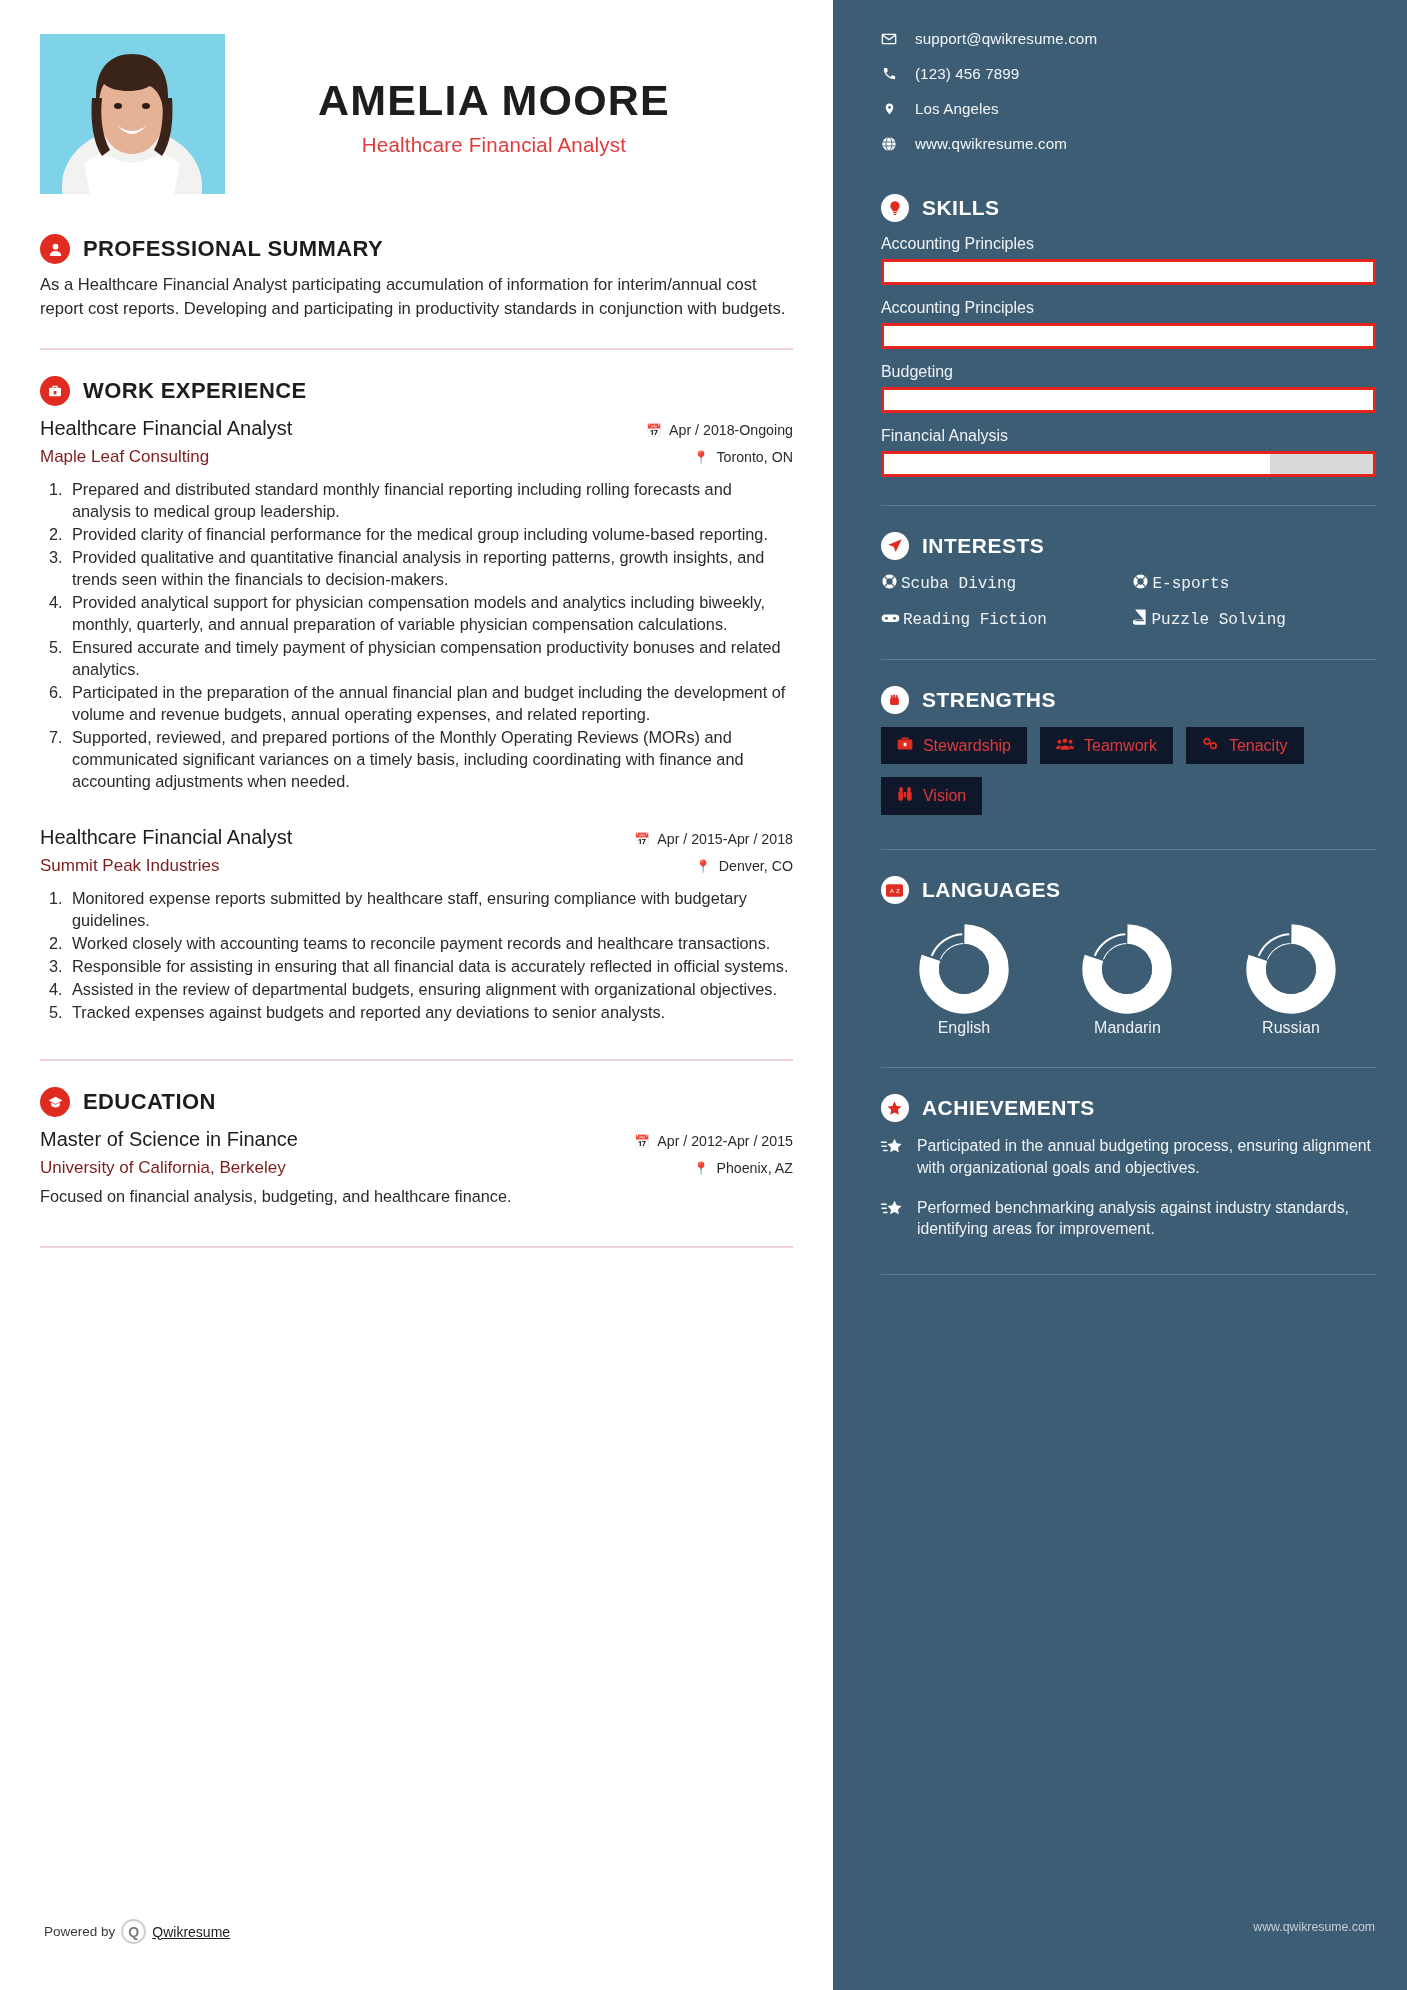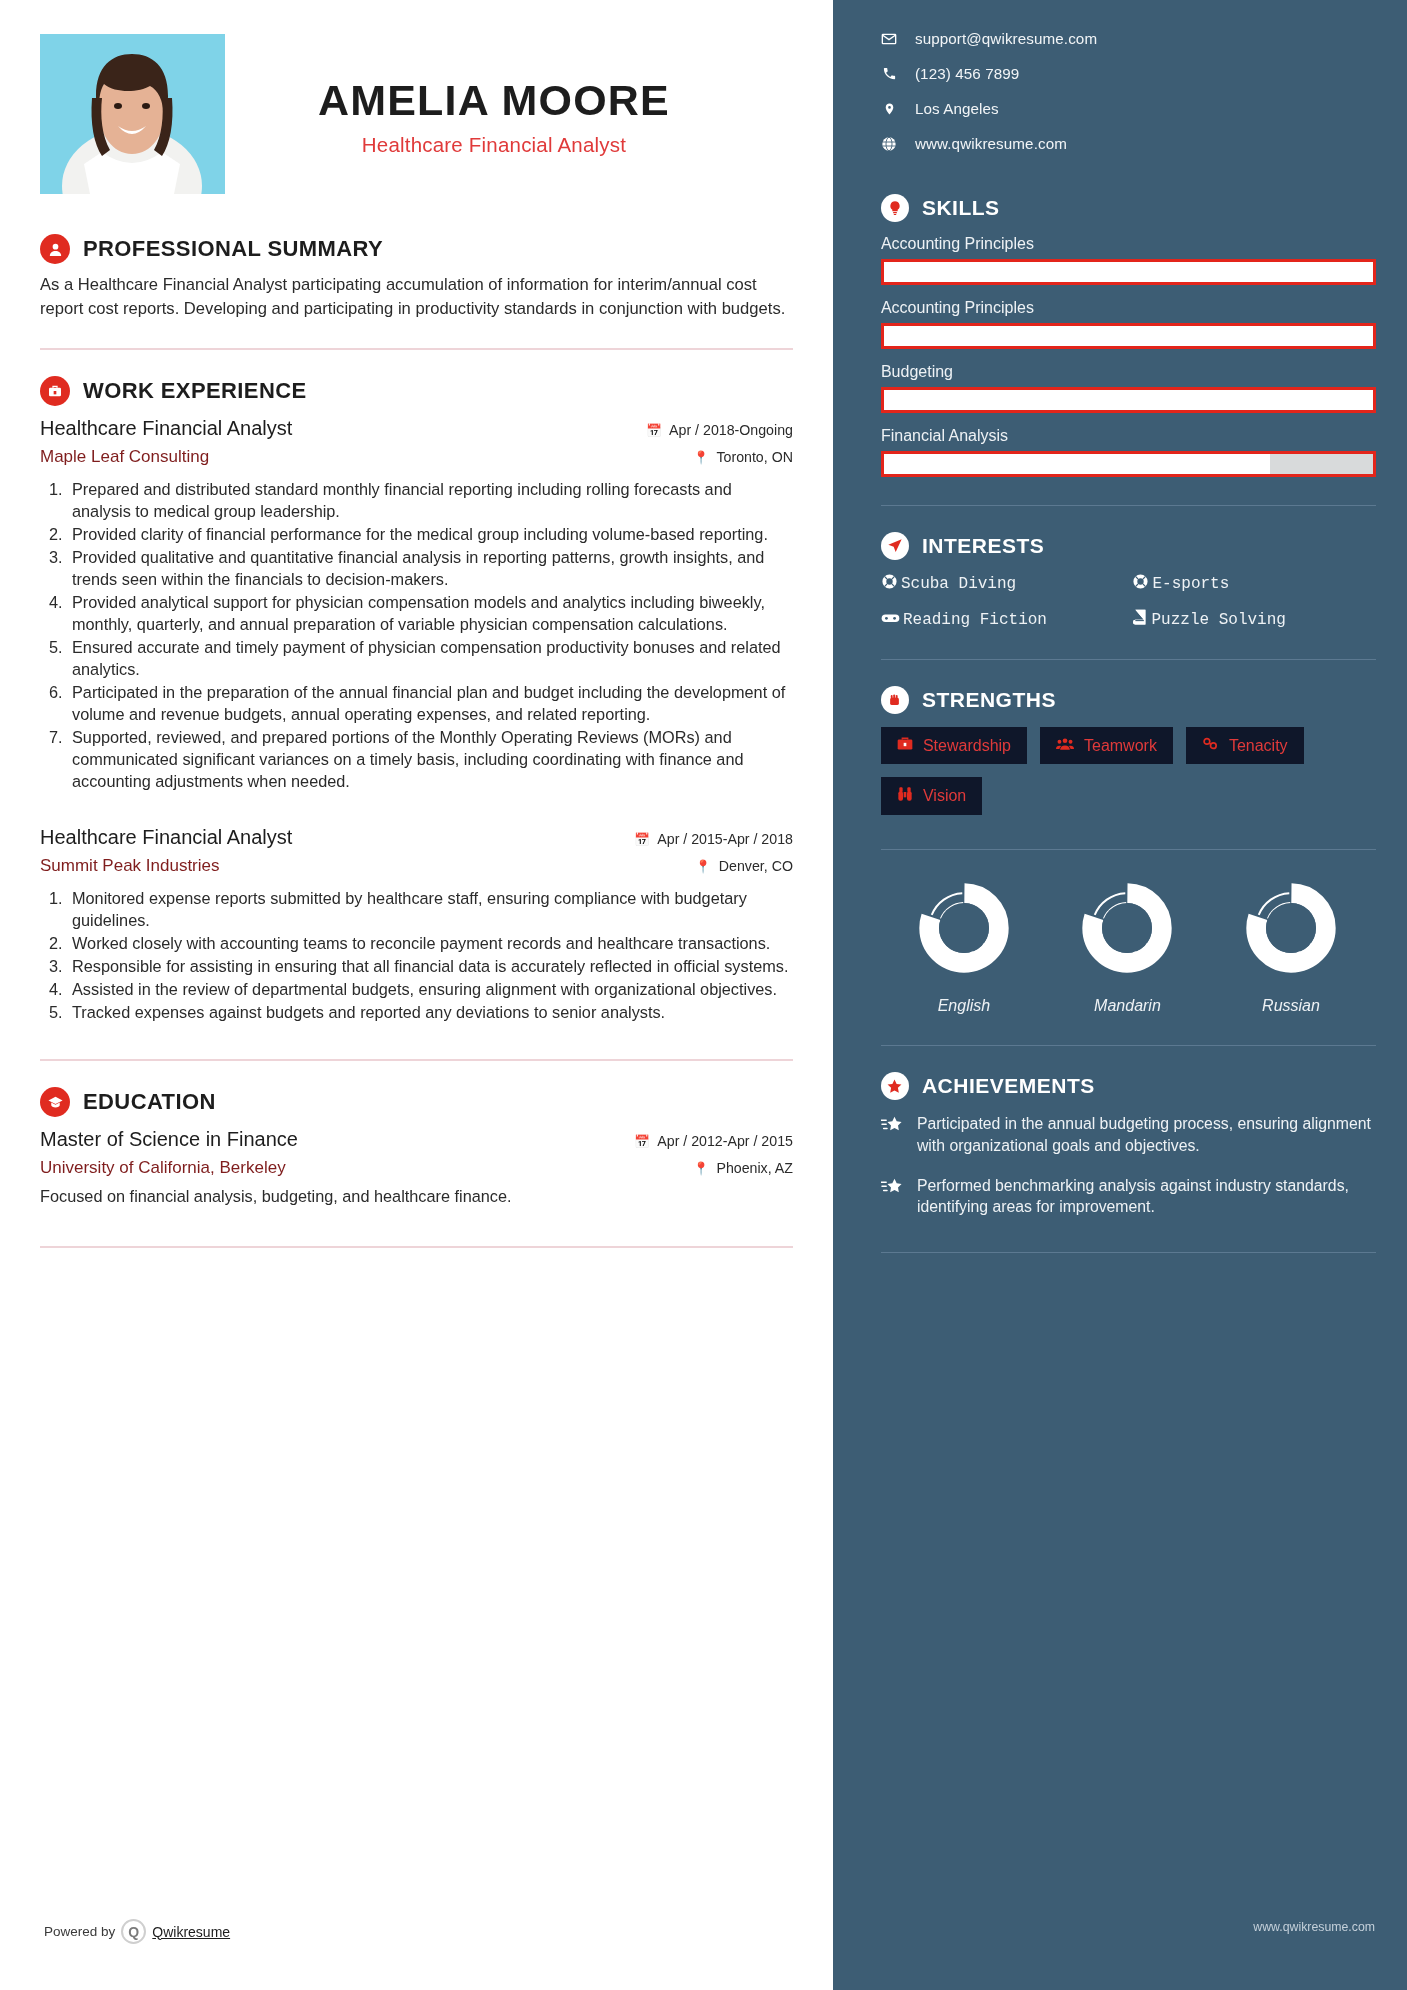--- a/index.html
+++ b/index.html
@@ -121,21 +121,21 @@
   .interest-txt { font-size: 16px; color: #eef2f5; }
 
   .strength-grid { display:flex; flex-wrap: wrap; gap: 13px; }
   .chip {
     background:#0f172a; color:#e03a3a; font-size:16px;
     padding: 9px 16px; display:flex; align-items:center; gap:10px;
   }
 
   .lang-row { display:flex; justify-content: space-between; padding: 6px 10px 0 8px; }
   .lang { text-align:center; width: 150px; }
-  .lang-name { font-size: 16px; color:#eef2f5; margin-top: 19px; font-style: italic; }
+  .lang-name { font-size: 16px; color:#eef2f5; margin-top: 0; }
 
   .ach { display:flex; gap: 14px; margin-bottom: 18px; }
   .ach-ico { flex:0 0 auto; padding-top:3px; }
   .ach-txt { font-size: 15.8px; line-height: 1.38; color: #eef2f5; }
 
   .footer-right {
     position:absolute; right: 32px; bottom: 56px;
     font-size: 12.3px; color:#c4d0da;
   }
 </style>
@@ -463,20 +463,30 @@
                 <rect x="10" y="9" width="4" height="8"></rect>
               </svg></span>
           <span>Vision</span>
         </div>
       </div>
     </div>
 
     <div class="rdivider" style="margin-top:34px;"></div>
 
     <div class="rsec">
+      <div class="rsec-head">
+        <span class="rsec-ico">
+          <svg width="17" height="13" viewBox="0 0 22 16" fill="#e02b20">
+              <rect x="0" y="0" width="22" height="16" rx="2.5"></rect>
+              <text x="5" y="11.5" font-size="8" fill="#fff" font-family="Liberation Sans, sans-serif">A</text>
+              <text x="13" y="11.5" font-size="8" fill="#fff" font-family="Liberation Sans, sans-serif">Z</text>
+            </svg>
+        </span>
+        <span class="rsec-title">LANGUAGES</span>
+      </div>
       <div class="lang-row">
         <div class="lang">
           <svg width="92" height="92" viewBox="0 0 42 42">
             <circle cx="21" cy="21" r="15.9" fill="none" stroke="#ffffff" stroke-width="9" stroke-dasharray="80 20" stroke-dashoffset="25"></circle>
             <circle cx="21" cy="21" r="15.9" fill="none" stroke="#ffffff" stroke-width="0.9" stroke-dasharray="18 82" stroke-dashoffset="-56"></circle>
             <circle cx="21" cy="21" r="11.4" fill="none" stroke="#ffffff" stroke-width="0.9" stroke-dasharray="13 59" stroke-dashoffset="-40"></circle>
             <path d="M21 21 L30.2 28.5 M21 21 L25.5 34" stroke="#ffffff" stroke-width="0.9" fill="none"></path>
             <circle cx="21" cy="21" r="11.4" fill="#3d5d74"></circle>
           </svg>
           <div class="lang-name">English</div>

